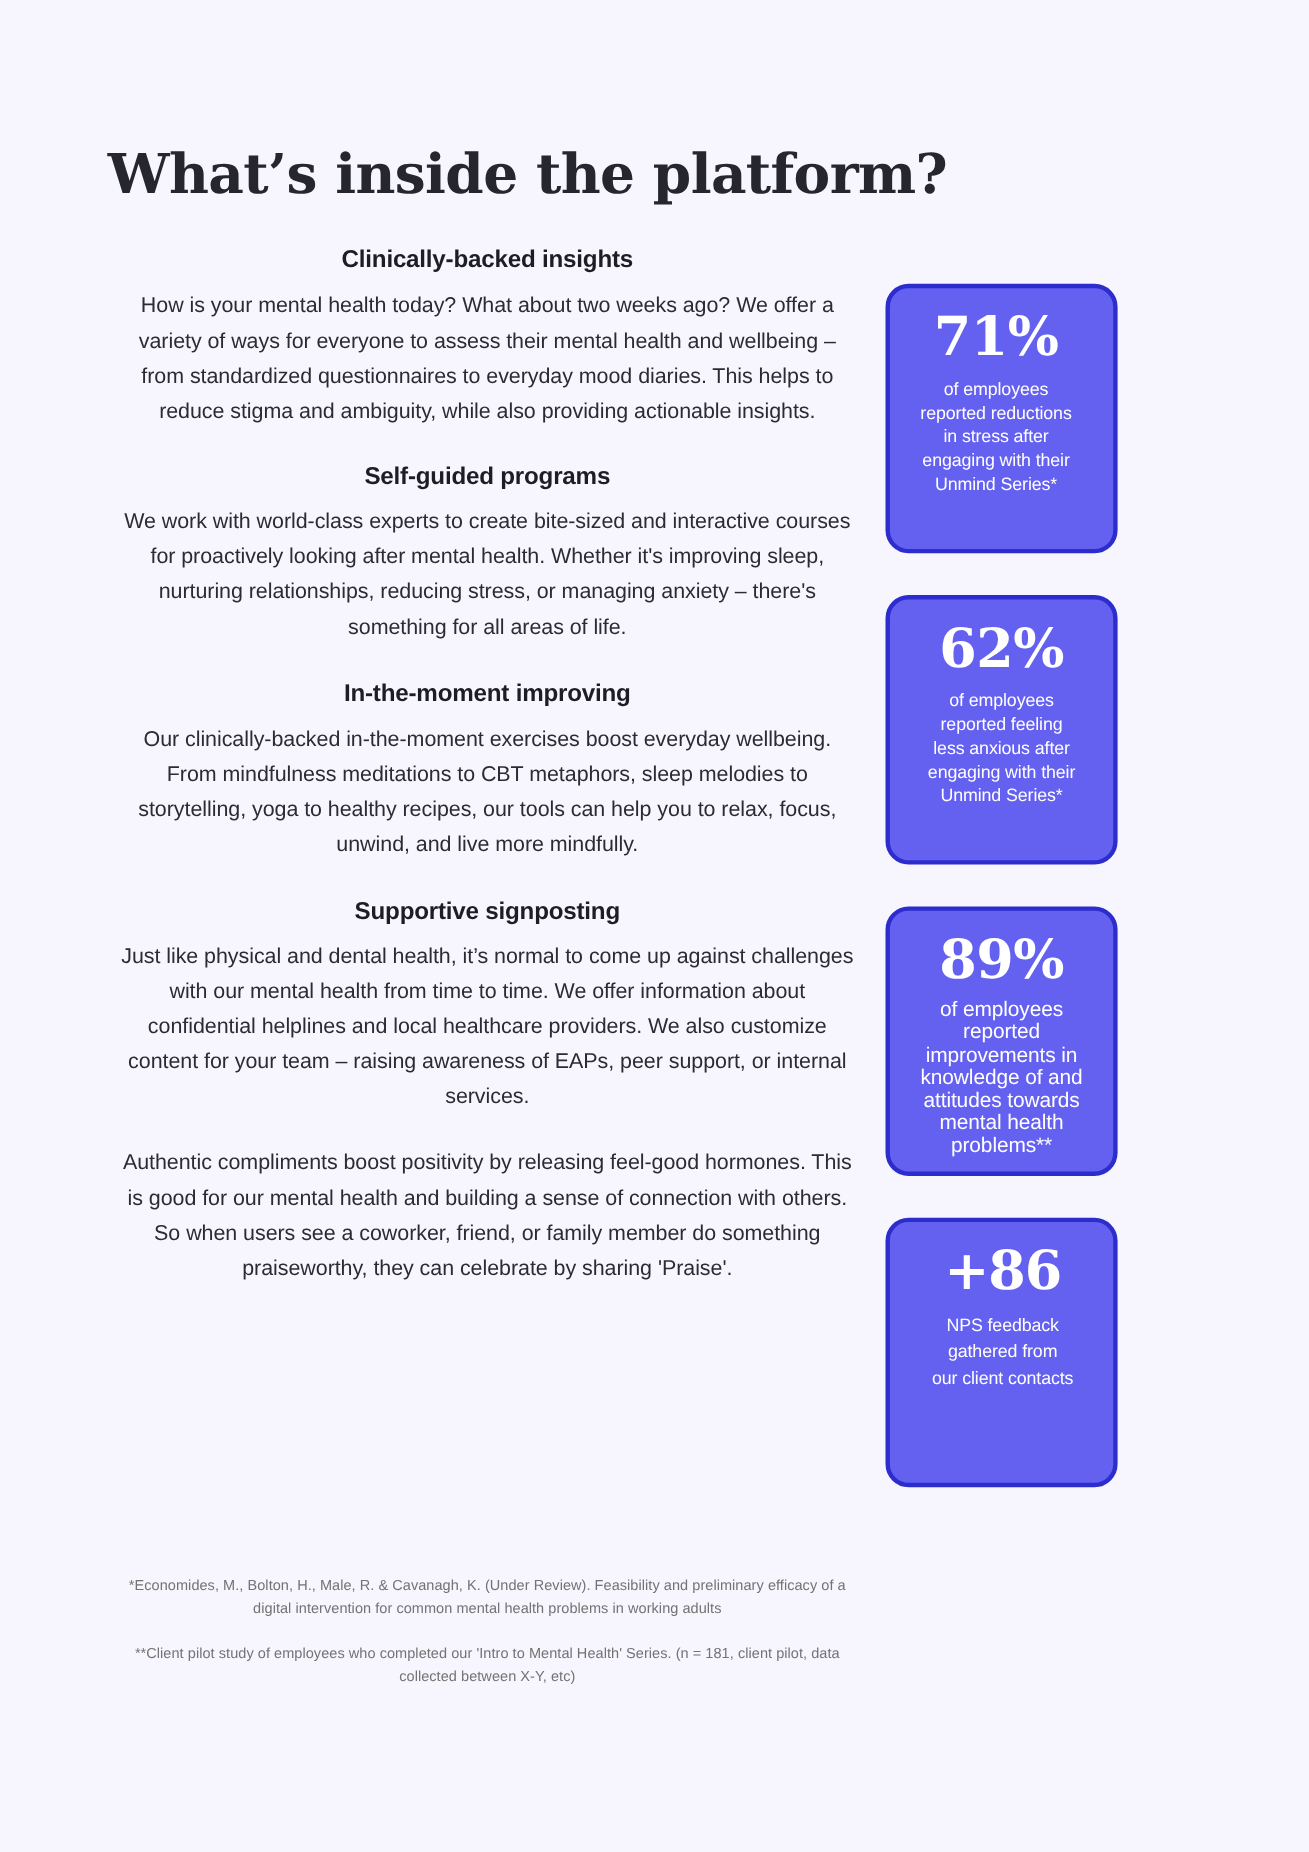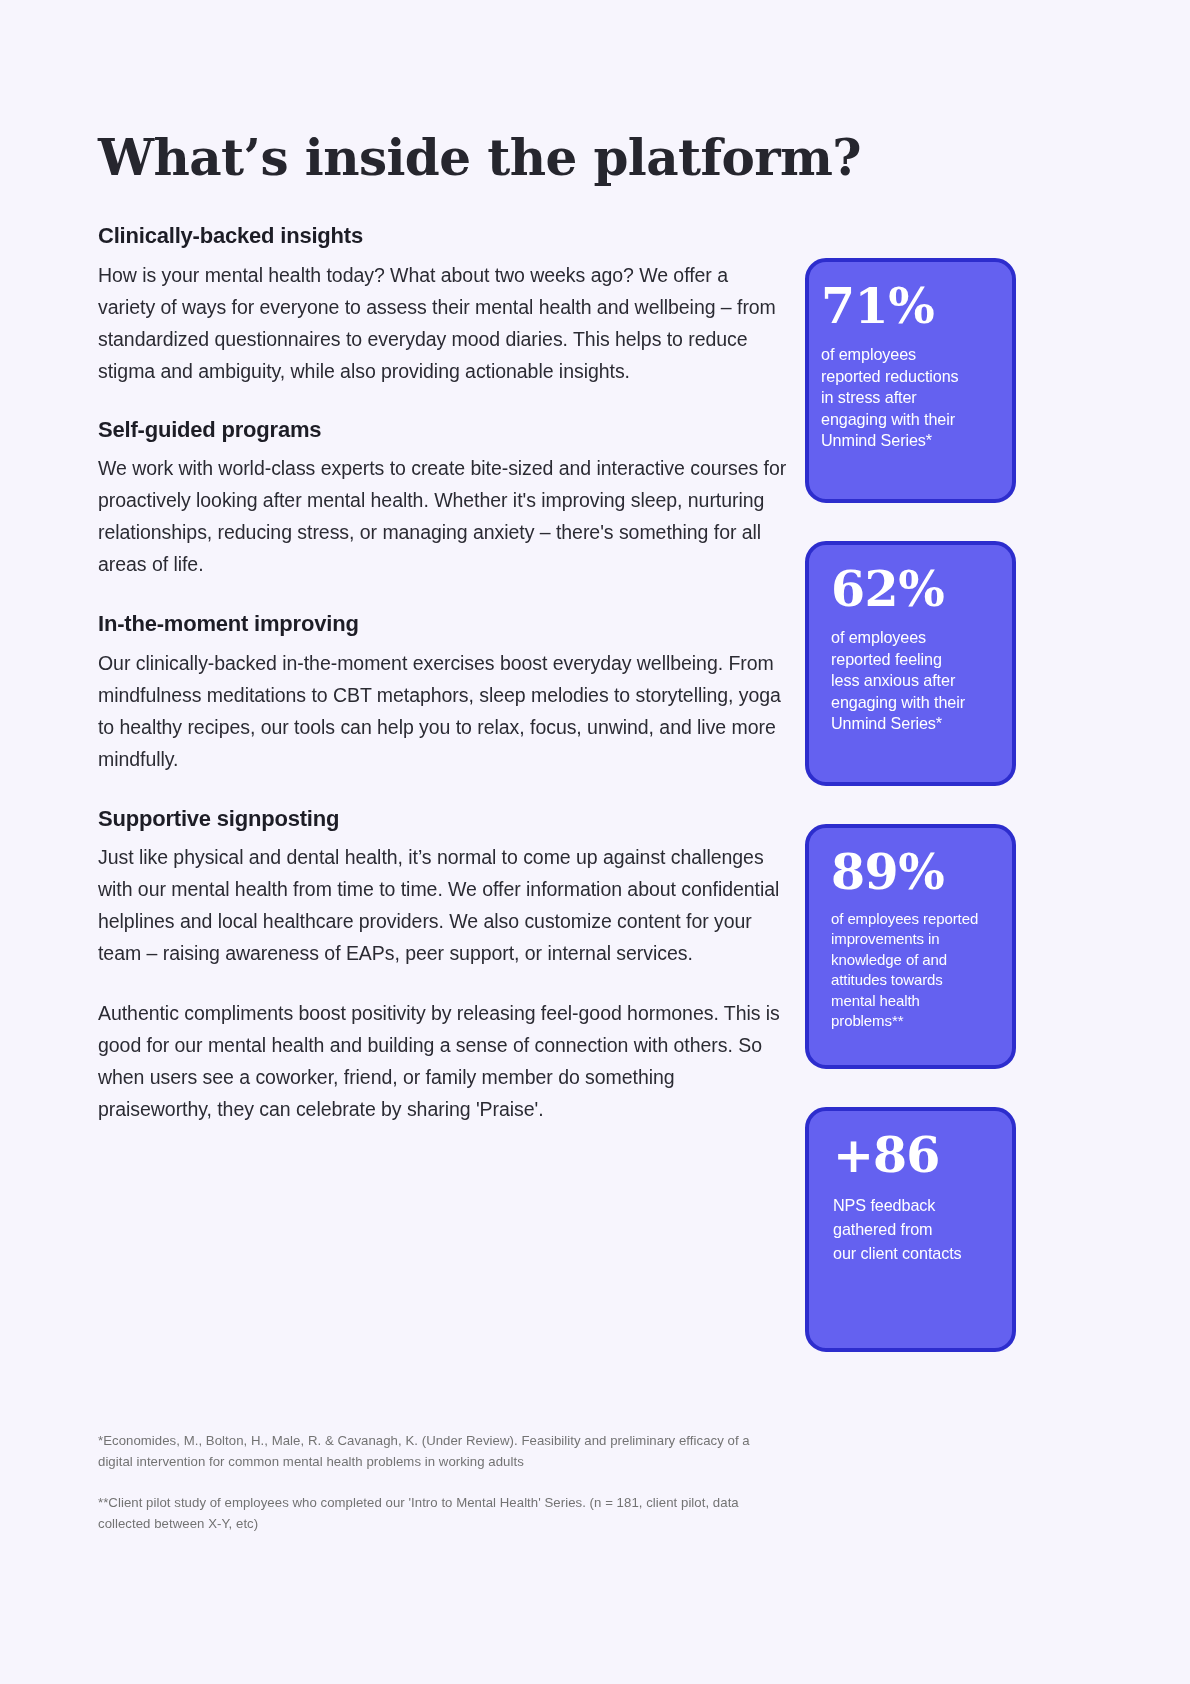--- a/index.html
+++ b/index.html
@@ -15,20 +15,21 @@
     color: #1f1f27;
     overflow: hidden;
     position: relative;
   }
 
   .page {
     position: relative;
     width: 1190px;
     height: 1352px;
     box-sizing: border-box;
+    text-align: center;
   }
 
   
   .page-title {
     position: absolute;
     left: 98px;
     top: 96px;
     font-family: "DejaVu Serif", "Liberation Serif", serif;
     font-size: 50px;
     font-weight: 700;
@@ -59,21 +60,21 @@
     letter-spacing: -0.2px;
     color: #1d1d26;
     margin: 0 0 9px 0;
     line-height: 1.25;
   }
 
   .section-body {
     font-size: 19.5px;
     line-height: 32px;
     color: #2b2b33;
-    margin: 0;
+    margin: 12px;
     letter-spacing: -0.05px;
   }
 
   .section.tight .section-heading {
     margin-bottom: 4px;
   }
 
   
   #sec-0 { margin-bottom: 29px; }
   #sec-1 { margin-bottom: 30px; }
@@ -138,21 +139,21 @@
     white-space: pre-line;
   }
 
   
   #stat-card-0 { height: 245px; padding-left: 12px; }
   #stat-card-1 { height: 245px; }
   #stat-card-2 { height: 245px; }
   #stat-card-3 { height: 245px; }
 
   #stat-card-2 .stat-caption {
-    font-size: 15px;
+    font-size: 19px;
     line-height: 20.5px;
   }
   #stat-card-2 .stat-number { margin-bottom: 11px; }
 
   #stat-card-3 .stat-number { letter-spacing: -1px; }
   #stat-card-3 .stat-caption { font-size: 16.2px; line-height: 24px; }
 </style>
 </head>
 <body style="background: rgb(247, 245, 253);">
 

